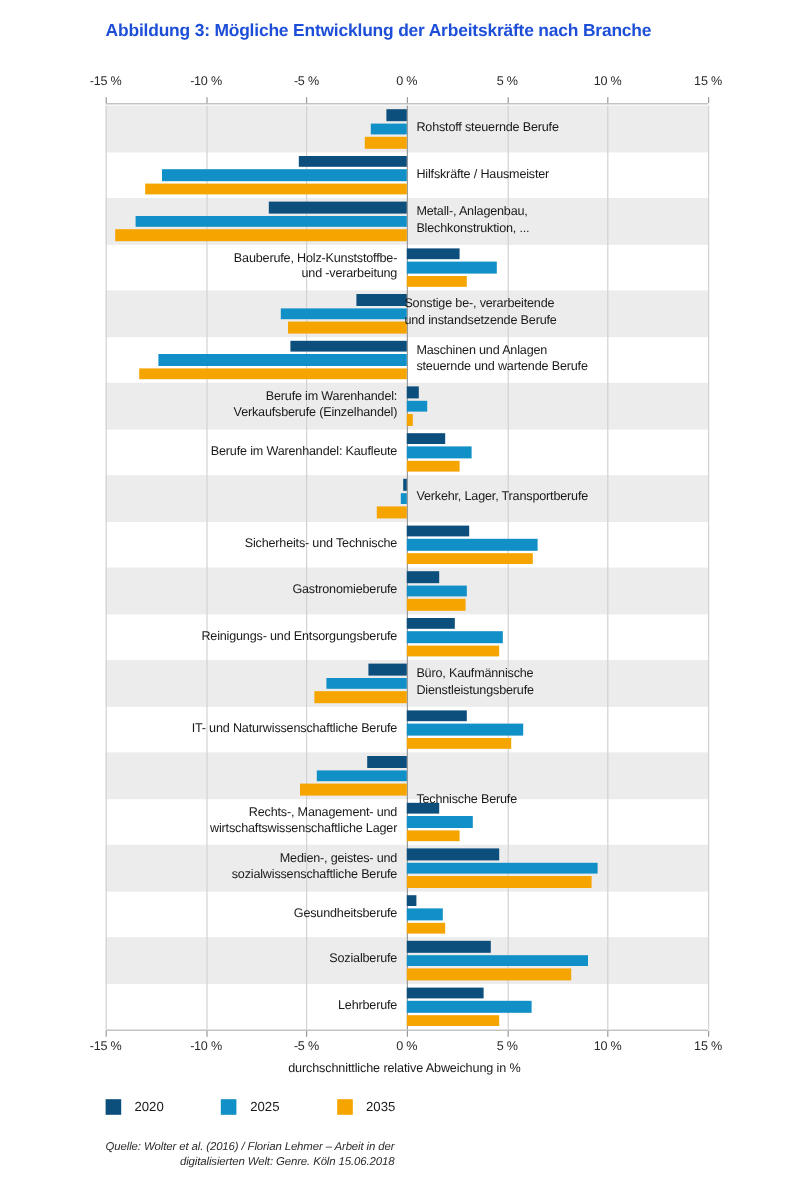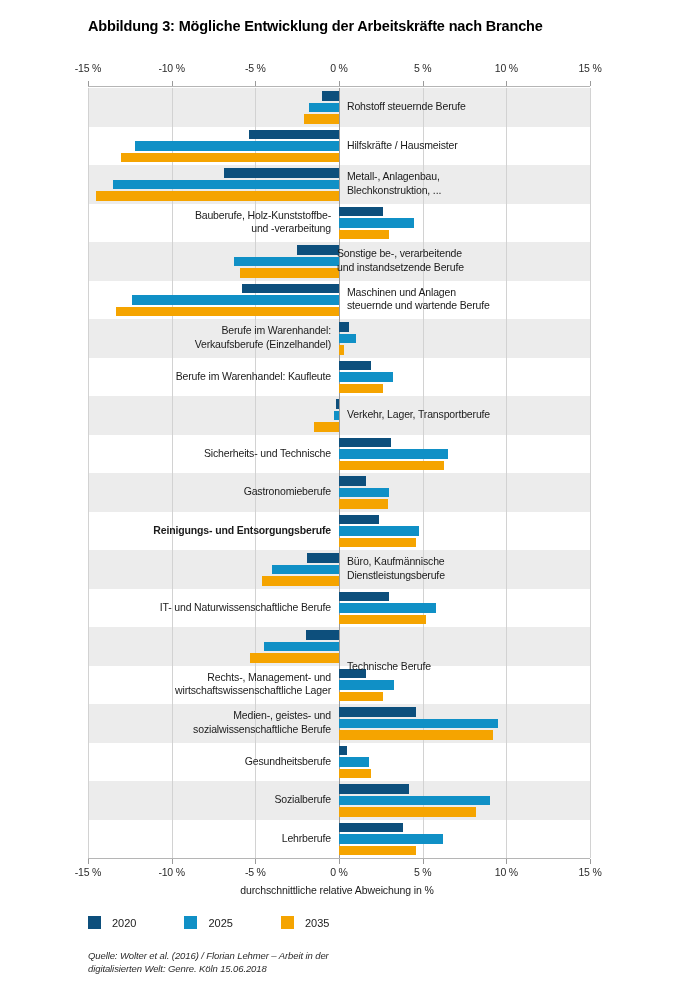--- a/index.html
+++ b/index.html
@@ -22,21 +22,21 @@
     width: 674px; height: 990px;
   }
 
   
   #chart-title {
     position: absolute;
     left: 88px;
     top: 18px;
     font-size: 14.5px;
     font-weight: bold;
-    color: #000000;
+    color: #1d4ed8;
     letter-spacing: -0.15px;
     white-space: nowrap;
   }
 
   
   #plot-area {
     position: absolute;
     left: 88px;
     top: 88px;
     width: 502px;
@@ -157,20 +157,21 @@
   #source {
     position: absolute;
     left: 88px;
     top: 949px;
     font-size: 9.5px;
     font-style: italic;
     line-height: 13px;
     color: #2b2b2b;
     white-space: pre-line;
     letter-spacing: -0.1px;
+    text-align: right;
   }
 </style>
 </head>
 <body>
 
 <div id="figure">
 
   <div id="chart-title">Abbildung 3: Mögliche Entwicklung der Arbeitskräfte nach Branche</div>
 
   <div id="axis-rule-top" class="axis-rule"></div>
@@ -315,21 +316,21 @@
       <div class="cat-label right" style="top: 247.25px; left: 337px;">Sonstige be-, verarbeitende
 und instandsetzende Berufe</div>
       <div class="cat-label right" style="top: 285.75px; left: 347px;">Maschinen und Anlagen
 steuernde und wartende Berufe</div>
       <div class="cat-label left" style="top: 324.25px; right: 343px;">Berufe im Warenhandel:
 Verkaufsberufe (Einzelhandel)</div>
       <div class="cat-label left" style="top: 369.5px; right: 343px;">Berufe im Warenhandel: Kaufleute</div>
       <div class="cat-label right" style="top: 408px; left: 347px;">Verkehr, Lager, Transportberufe</div>
       <div class="cat-label left" style="top: 446.5px; right: 343px;">Sicherheits- und  Technische</div>
       <div class="cat-label left" style="top: 485px; right: 343px;">Gastronomieberufe</div>
-      <div class="cat-label left" style="top: 523.5px; right: 343px; font-weight: bold;">Reinigungs- und Entsorgungsberufe</div>
+      <div class="cat-label left" style="top: 523.5px; right: 343px;">Reinigungs- und Entsorgungsberufe</div>
       <div class="cat-label right" style="top: 555.25px; left: 347px;">Büro, Kaufmännische
 Dienstleistungsberufe</div>
       <div class="cat-label left" style="top: 600.5px; right: 343px;">IT- und Naturwissenschaftliche Berufe</div>
       <div class="cat-label right" style="top: 660px; left: 347px;">Technische Berufe</div>
       <div class="cat-label left" style="top: 670.75px; right: 343px;">Rechts-, Management- und
 wirtschaftswissenschaftliche Lager</div>
       <div class="cat-label left" style="top: 709.25px; right: 343px;">Medien-, geistes- und
 sozialwissenschaftliche Berufe</div>
       <div class="cat-label left" style="top: 754.5px; right: 343px;">Gesundheitsberufe</div>
       <div class="cat-label left" style="top: 793px; right: 343px;">Sozialberufe</div>

